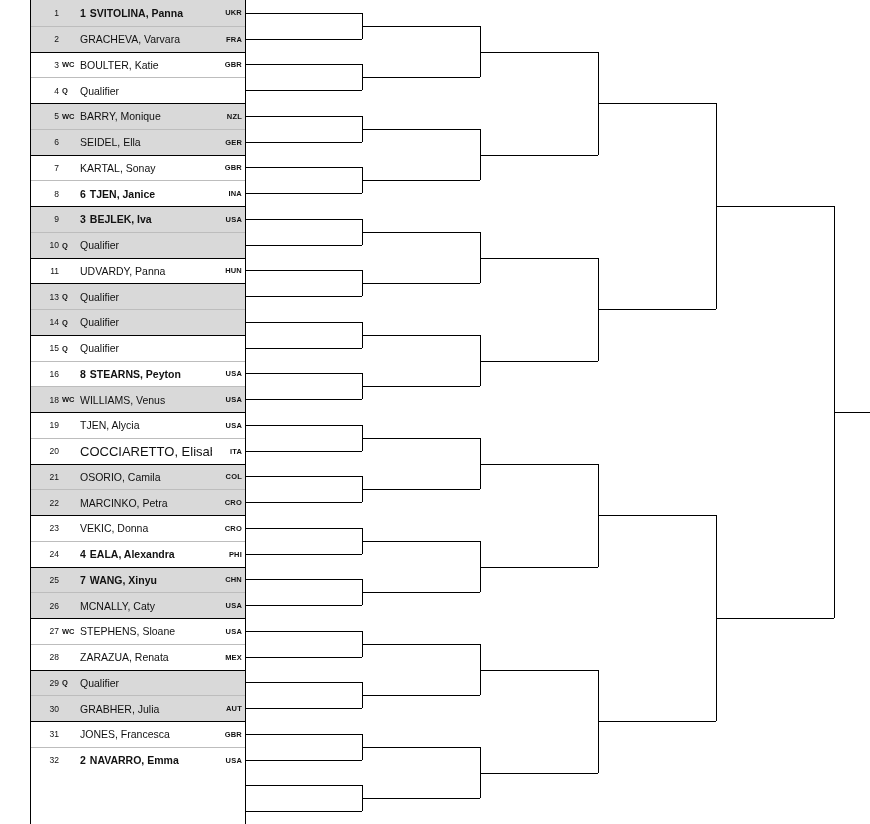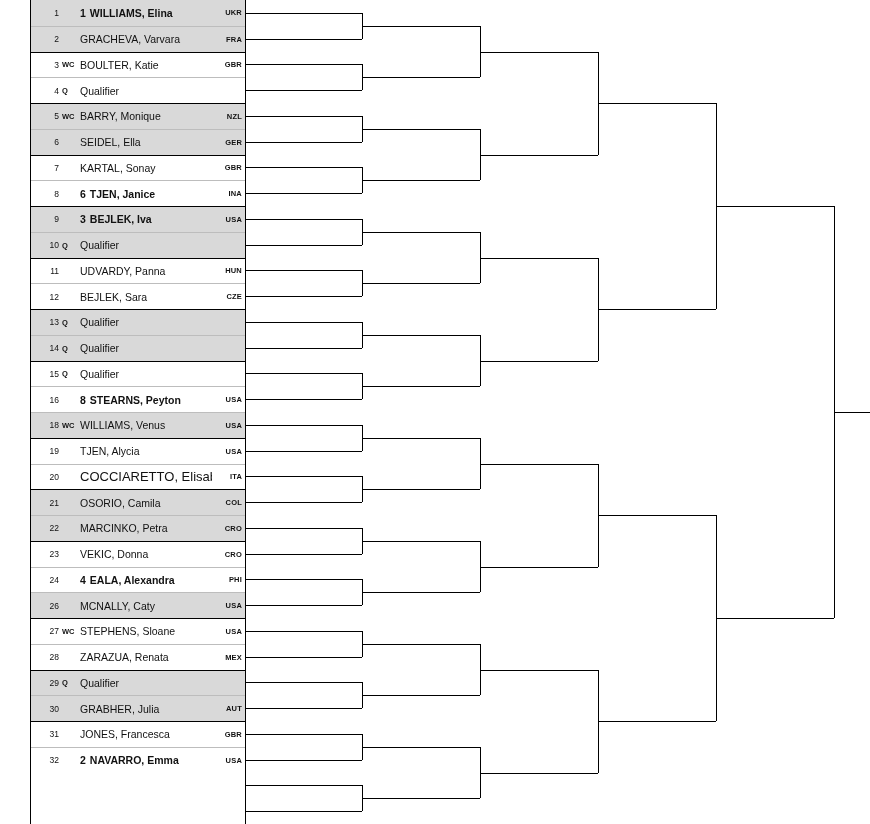--- a/index.html
+++ b/index.html
@@ -101,21 +101,21 @@
 </style>
 </head>
 <body>
 
 <div id="board">
 
   <div id="players">
       <div class="row first shaded">
         <span class="seedno">1</span>
         <span class="mark"></span>
-        <span class="pname bold"><span style="font-weight: bold; margin-right: 4px;">1</span><span>WILLIAMS, Elina</span></span>
+        <span class="pname bold"><span style="font-weight: bold; margin-right: 4px;">1</span><span>SVITOLINA, Panna</span></span>
         <span class="nat">UKR</span>
       </div>
       <div class="row thin shaded">
         <span class="seedno">2</span>
         <span class="mark"></span>
         <span class="pname">GRACHEVA, Varvara</span>
         <span class="nat">FRA</span>
       </div>
       <div class="row">
         <span class="seedno">3</span>
@@ -164,26 +164,20 @@
         <span class="mark">Q</span>
         <span class="pname">Qualifier</span>
         <span class="nat"></span>
       </div>
       <div class="row">
         <span class="seedno">11</span>
         <span class="mark"></span>
         <span class="pname">UDVARDY, Panna</span>
         <span class="nat">HUN</span>
       </div>
-      <div class="row thin">
-        <span class="seedno">12</span>
-        <span class="mark"></span>
-        <span class="pname">BEJLEK, Sara</span>
-        <span class="nat">CZE</span>
-      </div>
       <div class="row shaded">
         <span class="seedno">13</span>
         <span class="mark">Q</span>
         <span class="pname">Qualifier</span>
         <span class="nat"></span>
       </div>
       <div class="row thin shaded">
         <span class="seedno">14</span>
         <span class="mark">Q</span>
         <span class="pname">Qualifier</span>
@@ -235,20 +229,26 @@
         <span class="seedno">23</span>
         <span class="mark"></span>
         <span class="pname">VEKIC, Donna</span>
         <span class="nat">CRO</span>
       </div>
       <div class="row thin">
         <span class="seedno">24</span>
         <span class="mark"></span>
         <span class="pname bold"><span style="font-weight: bold; margin-right: 4px;">4</span><span>EALA, Alexandra</span></span>
         <span class="nat">PHI</span>
+      </div>
+      <div class="row shaded">
+        <span class="seedno">25</span>
+        <span class="mark"></span>
+        <span class="pname bold"><span style="font-weight: bold; margin-right: 4px;">7</span><span>WANG, Xinyu</span></span>
+        <span class="nat">CHN</span>
       </div>
       <div class="row thin shaded">
         <span class="seedno">26</span>
         <span class="mark"></span>
         <span class="pname">MCNALLY, Caty</span>
         <span class="nat">USA</span>
       </div>
       <div class="row">
         <span class="seedno">27</span>
         <span class="mark">WC</span>

